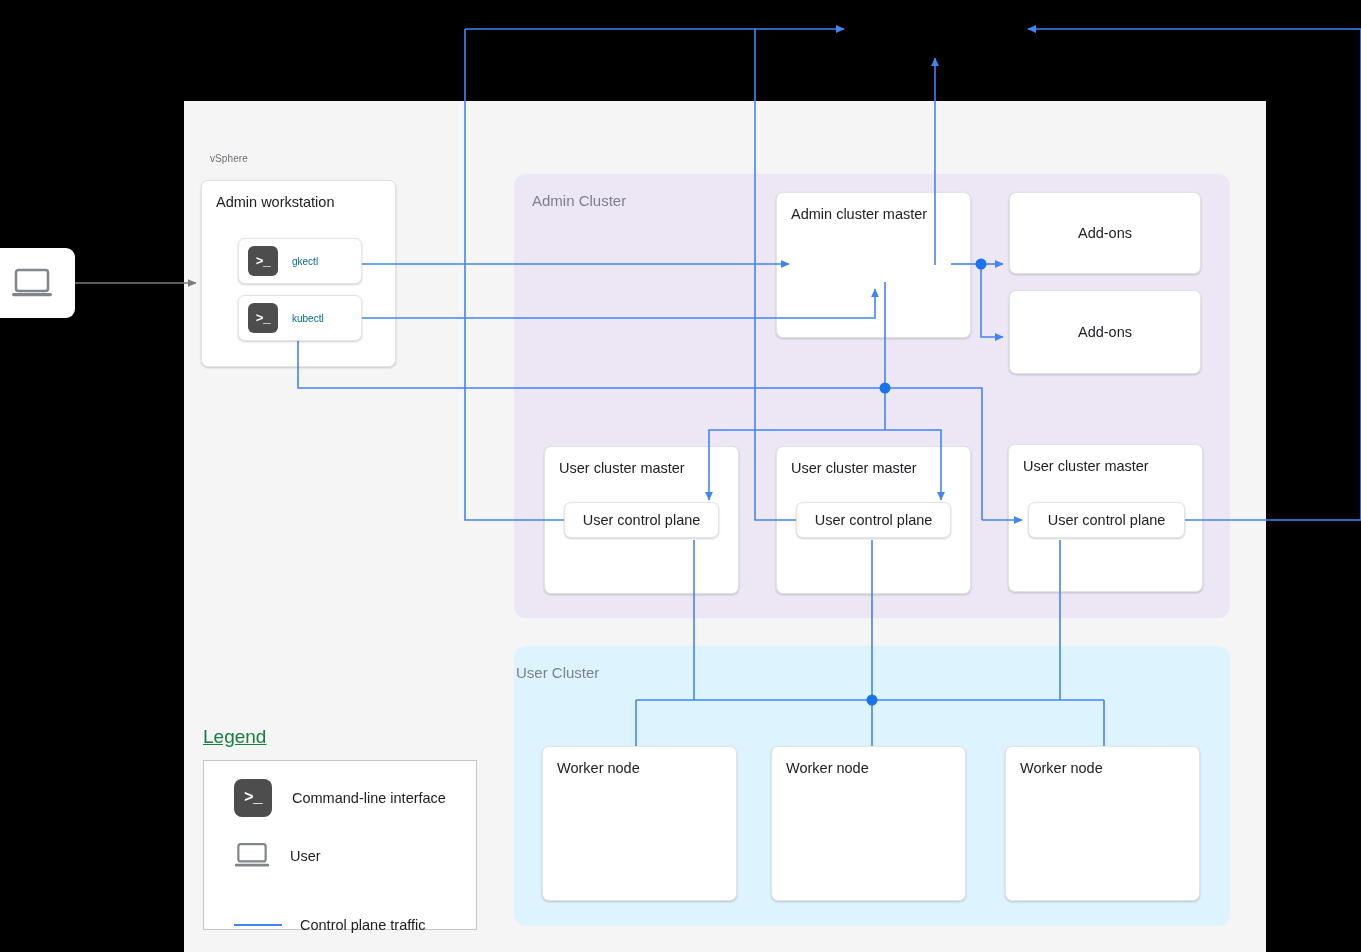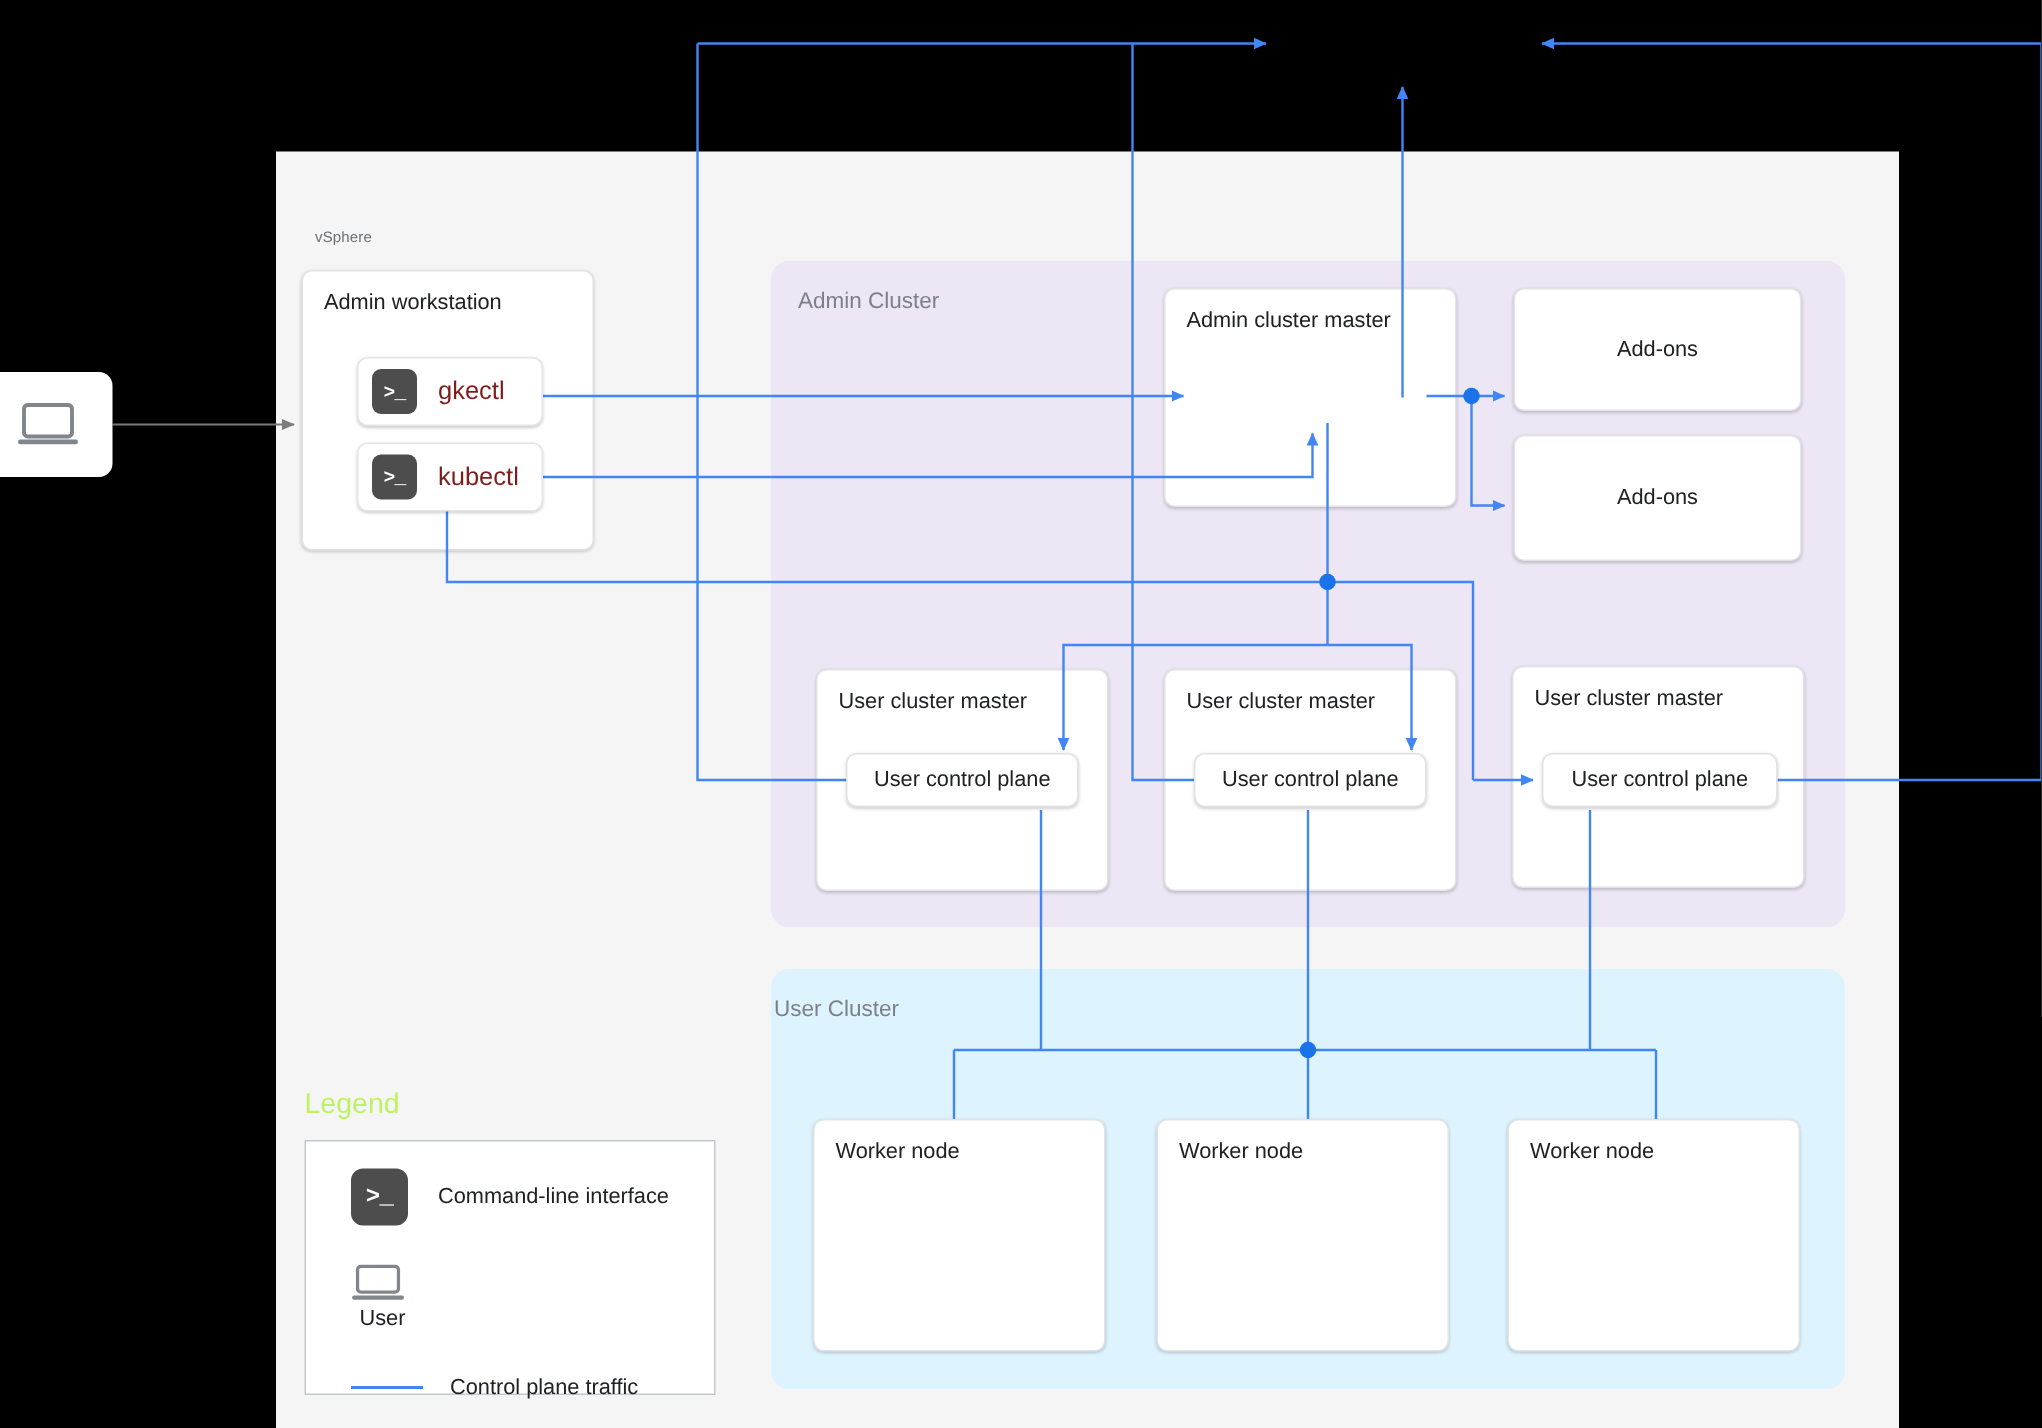--- a/index.html
+++ b/index.html
@@ -140,43 +140,44 @@
     font-size: 13px;
     font-weight: bold;
     display: flex;
     align-items: center;
     justify-content: center;
     letter-spacing: -0.5px;
     line-height: 1;
   }
   .chip-label {
     margin-left: 14px;
-    font-size: 17px;
-    color: #7f1d1d;
+    font-size: 10px;
+    color: #0369a1;
   }
   
   .user-box {
     left: -11px; top: 248px;
     width: 86px; height: 70px;
     background: #ffffff;
     border-radius: 9px;
     border: none;
     box-shadow: 0 1px 3px rgba(0,0,0,0.2);
     z-index: 6;
     display: flex;
     align-items: center;
     justify-content: center;
   }
   
   .legend-title {
     position: absolute;
     left: 203px; top: 726px;
     font-size: 19px;
-    color: #bef264;
+    color: #15803d;
     z-index: 6;
+    text-decoration: underline;
   }
   .legend-box {
     left: 203px; top: 760px;
     width: 274px; height: 170px;
     background: #ffffff;
     border: 1px solid #c3c6ca;
     border-radius: 0;
     box-shadow: none;
     z-index: 6;
   }
@@ -355,21 +356,21 @@
   <div class="legend-title">Legend</div>
   <div class="node legend-box">
 
     <div class="legend-row" style="top:18px;">
       <span class="legend-icon-cli">
         <span class="glyph">&gt;_</span>
       </span>
       <span class="legend-text">Command-line interface</span>
     </div>
 
-    <div class="legend-row" style="top:80px;flex-direction:column;">
+    <div class="legend-row" style="top:80px;">
       <span class="laptop-wrap">
         <svg width="40" height="30" viewBox="0 0 44 32">
           <rect x="7" y="3" width="30" height="19" rx="2.5" fill="none" stroke="#80868b" stroke-width="2.4"></rect>
           <rect x="3" y="24.5" width="38" height="3" rx="1.5" fill="#80868b"></rect>
         </svg>
       </span>
       <span class="legend-text" style="margin-left:16px;">User</span>
     </div>
 
     <div class="legend-row" style="top:136px;margin-top:20px;">

